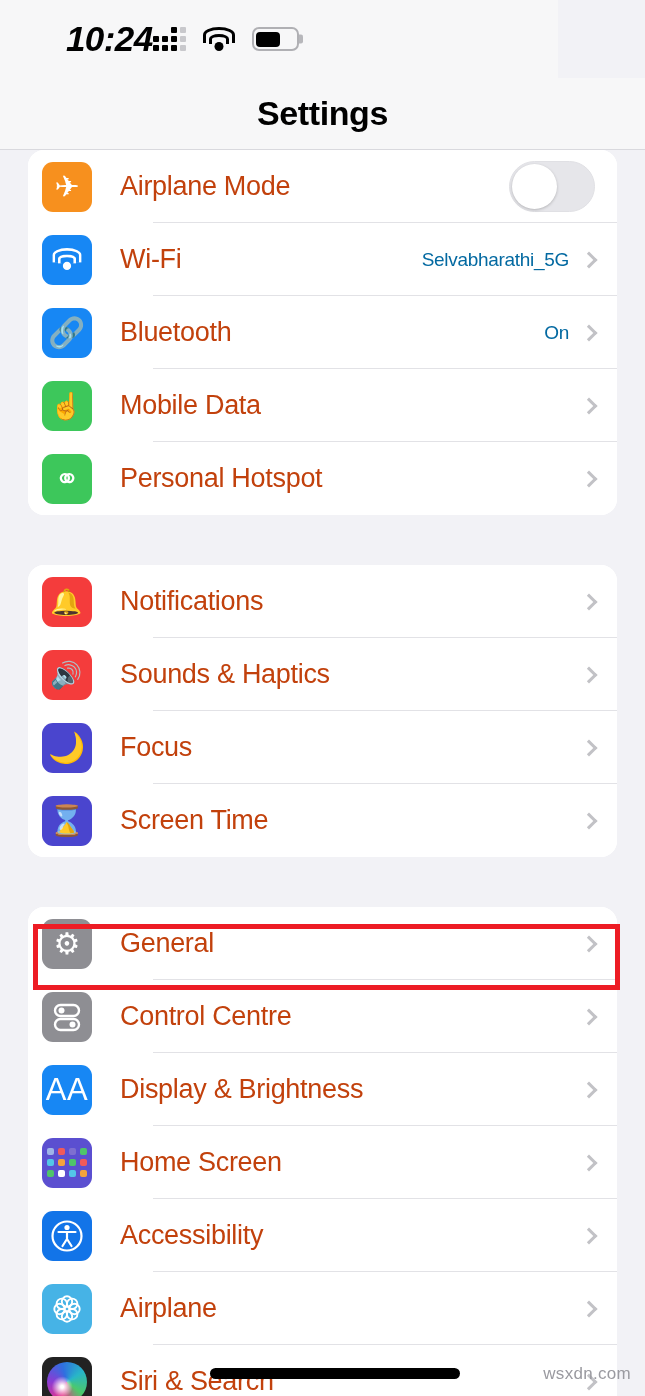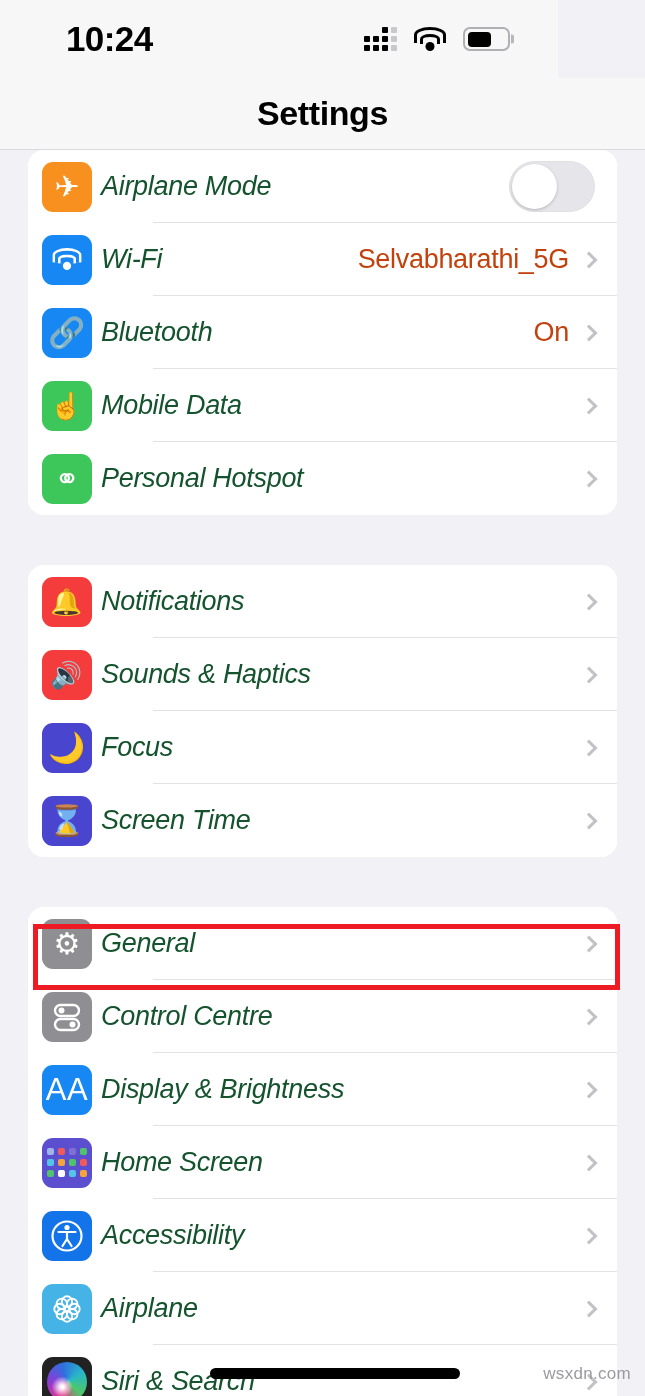--- a/index.html
+++ b/index.html
@@ -9,22 +9,23 @@
     font-family:"Liberation Sans", sans-serif;
     -webkit-font-smoothing:antialiased;
     overflow:hidden;
   }
   #screen { position:relative; width:645px; height:1396px; background:#F2F2F6; overflow:hidden; }
 
   
   .statusbar {
     position:absolute; top:0; left:0; width:558px; height:78px;
     background:#F7F7F8;
-    display:flex; align-items:center; justify-content:space-between;
+    display:flex; align-items:center; justify-content:flex-start;
     padding:0 48px 0 66px;
+    font-style:italic;
   }
   .clock { font-size:35px; font-weight:600; color:#000; letter-spacing:-0.6px; }
   .status-right { display:flex; align-items:center; gap:16px; }
 
   
   .cellular { display:grid; grid-template-columns:repeat(4, 6px); grid-template-rows:repeat(3, 6px);
               gap:3px; align-items:end; }
   .cellular i { width:6px; height:6px; border-radius:1px; background:#000; display:block; }
   .cellular i.dim { background:#C8C8CC; }
 
@@ -53,23 +54,23 @@
   .group { margin:0 28px; background:#fff; border-radius:16px; overflow:hidden; }
   .group.g1 { margin-top:0; }
   .gap { height:50px; }
 
   .row { position:relative; display:flex; align-items:center; height:73px; padding-left:14px; background:#fff; }
   .row .sep { position:absolute; left:125px; right:0; bottom:0; height:1px; background:#E2E2E6; }
   .row:last-child .sep { display:none; }
 
   .icon { width:50px; height:50px; border-radius:11px; flex:none;
           display:flex; align-items:center; justify-content:center; position:relative; overflow:hidden; }
-  .label { font-size:27px; color:#14532d; margin-left:9px; letter-spacing:-0.3px; white-space:nowrap;font-style:italic; }
+  .label { font-size:27px; color:#c2410c; margin-left:28px; letter-spacing:-0.3px; white-space:nowrap; }
   .right { margin-left:auto; display:flex; align-items:center; gap:14px; padding-right:22px; }
-  .value { font-size:27px; color:#c2410c; letter-spacing:-0.3px; }
+  .value { font-size:19px; color:#0369a1; letter-spacing:-0.3px; }
 
   .chev { width:12px; height:12px; border-right:3.4px solid #C2C2C6; border-bottom:3.4px solid #C2C2C6;
           transform:rotate(-45deg); flex:none; }
 
   
   .toggle { width:86px; height:51px; border-radius:26px; background:#E6E6EA; position:relative;
             border:1px solid #E0E0E4; }
   .toggle .knob { position:absolute; top:2px; left:2px; width:45px; height:45px; border-radius:50%;
                   background:#fff; box-shadow:0 1px 3px rgba(0,0,0,.22); }
 

